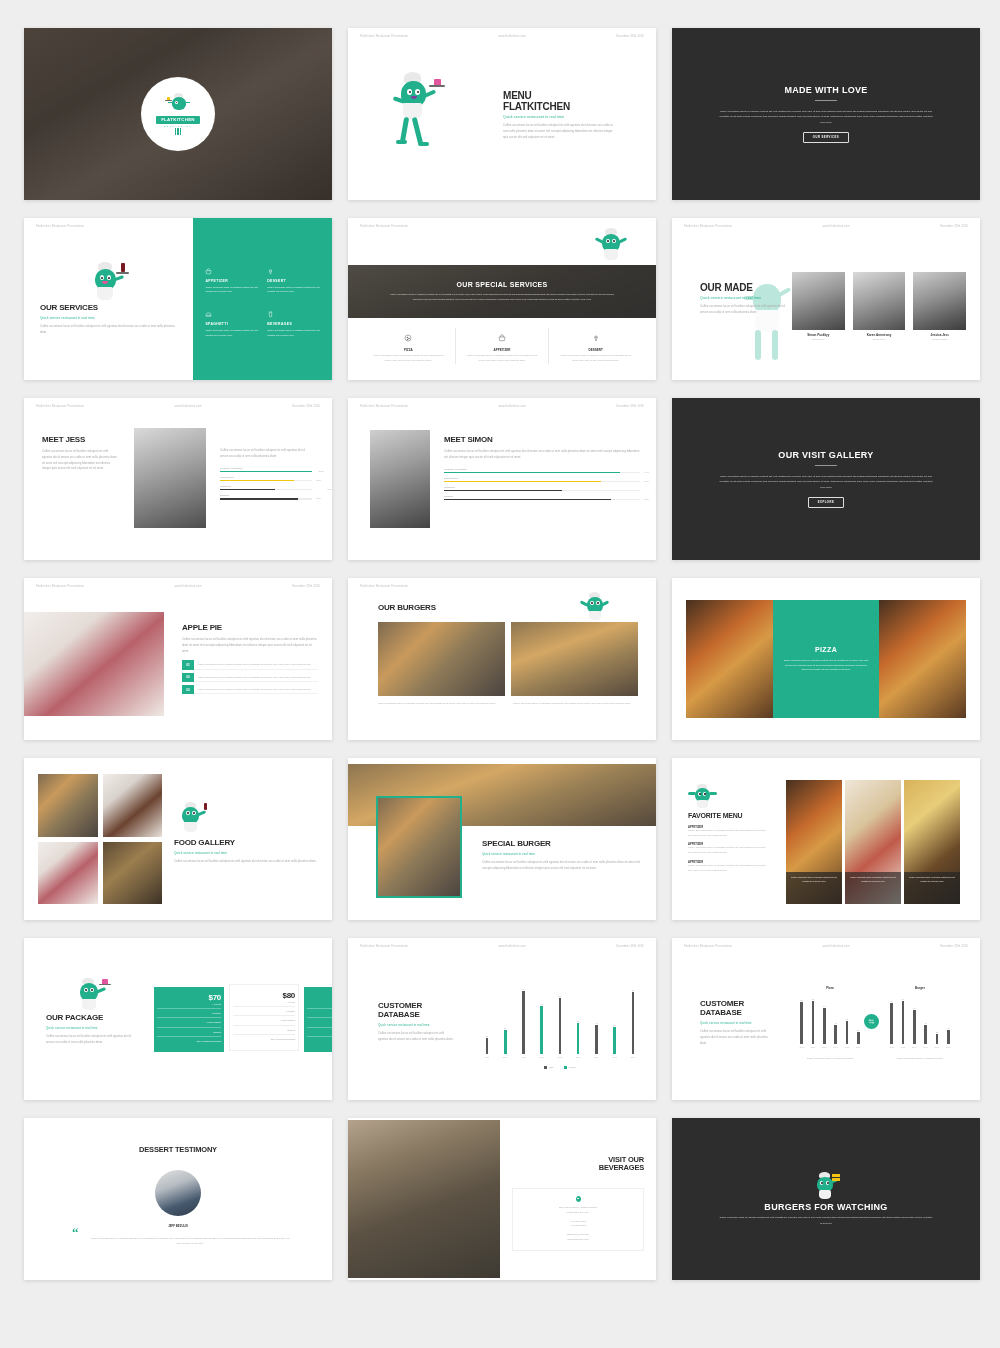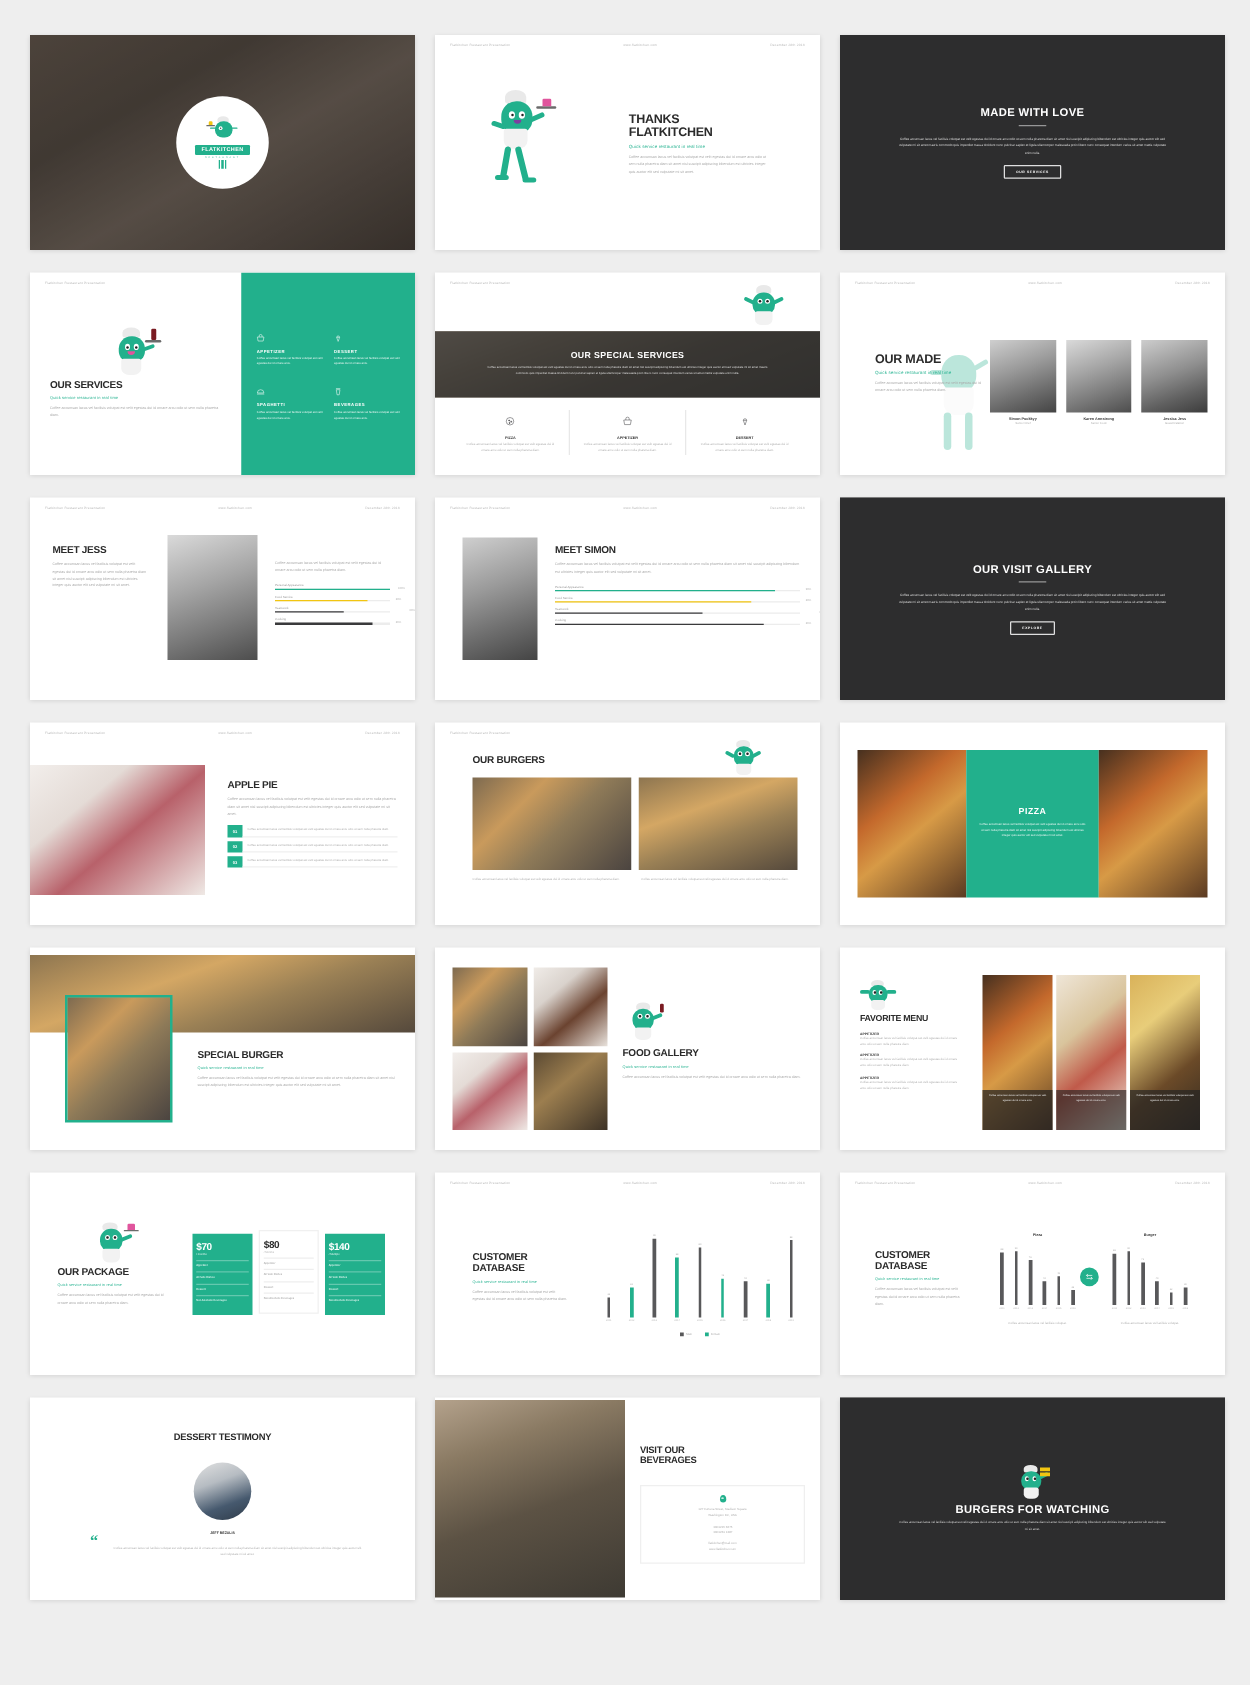--- a/index.html
+++ b/index.html
@@ -95,21 +95,21 @@
   .svc-icn { width:7px; height:7px; }
 
   
   .skill { margin-bottom:3.5px; }
   .skill-lbl { font-size:2.4px; color:#9a9a9a; margin-bottom:1px; }
   .skill-track { position:relative; height:1.6px; background:#ececec; }
   .skill-fill { position:absolute; left:0; top:0; height:100%; }
   .skill-pct { position:absolute; right:-9px; top:-1px; font-size:2.2px; color:#b5b5b5; }
 
   
-  .price-card { width:48px; text-align:left; padding:6px 3px; }
+  .price-card { width:70px; text-align:right; padding:6px 3px; }
   .price-card.g { background:#22b08c; color:#fff; }
   .price-card.w { background:#fff; color:#2b2b2b; border:1px solid #f0f0f0; }
   .price-amt { font-size:8px; font-weight:bold; letter-spacing:-.3px; }
   .price-per { font-size:2.2px; opacity:.85; margin-top:1px; }
   .price-feat { font-size:2.2px; padding:2.6px 0; line-height:1.5; }
   .price-card.g .price-feat { border-top:1px solid rgba(255,255,255,.3); }
   .price-card.w .price-feat { border-top:1px solid #eee; }
   .bar-col { display:flex; flex-direction:column; align-items:center; justify-content:flex-end; }
   .bar { width:2.6px; }
   .bar-val { font-size:2px; color:#b0b0b0; margin-bottom:1px; }
@@ -179,21 +179,21 @@
       <div class="m-limb" style="left:3px;top:26px;width:12px;height:4px;transform:rotate(18deg)"></div>
       <div class="m-limb" style="left:32px;top:20px;width:14px;height:4px;transform:rotate(-24deg)"></div>
       <div class="m-tray" style="left:39px;top:13px;width:16px;height:2px"></div>
       <div class="m-cake" style="left:44px;top:7px;width:7px;height:6px"></div>
       <div class="m-limb" style="left:12px;top:45px;width:5px;height:26px;transform:rotate(10deg)"></div>
       <div class="m-limb" style="left:25px;top:45px;width:5px;height:28px;transform:rotate(-14deg)"></div>
       <div class="m-limb" style="left:6px;top:68px;width:11px;height:4px"></div>
       <div class="m-limb" style="left:28px;top:70px;width:11px;height:4px"></div>
     </div>
     <div style="position:absolute;left:155px;top:62px;width:112px">
-      <div class="ttl lg">THANKS</div>
+      <div class="ttl lg">MENU</div>
       <div class="ttl lg">FLATKITCHEN</div>
       <div class="sub">Quick service restaurant in real time</div>
       <div class="body">Coffee accumsan lacus vel facilisis volutpat est velit egestas dui id ornare arcu odio ut sem nulla pharetra diam sit amet nisl suscipit adipiscing bibendum est ultricies integer quis auctor elit sed vulputate mi sit amet.</div>
     </div>
   </div>
 
   <div class="slide dark ph ph-darkfood">
     <div class="dimmer"></div>
     <div class="center-stack">
       <div class="wtitle">MADE WITH LOVE</div>
@@ -504,30 +504,20 @@
       <div class="ph ph-pizza" style="flex:1"></div>
       <div class="greenpanel" style="flex:1;padding:18px 10px;display:flex;flex-direction:column;justify-content:center;text-align:center">
         <div style="color:#fff;font-weight:bold;font-size:7px;letter-spacing:.4px">PIZZA</div>
         <div style="color:rgba(255,255,255,.85);font-size:2.3px;line-height:2.1;margin-top:5px">Coffee accumsan lacus vel facilisis volutpat est velit egestas dui id ornare arcu odio ut sem nulla pharetra diam sit amet nisl suscipit adipiscing bibendum est ultricies integer quis auctor elit sed vulputate mi sit amet.</div>
       </div>
       <div class="ph ph-pizza" style="flex:1"></div>
     </div>
   </div>
 
   <div class="slide">
-    <div class="ph ph-burger2" style="position:absolute;left:0;top:6px;width:100%;height:62px"></div>
-    <div class="ph ph-burger" style="position:absolute;left:28px;top:38px;width:86px;height:102px;border:2.5px solid #22b08c"></div>
-    <div style="position:absolute;left:134px;right:14px;top:82px">
-      <div class="ttl md">SPECIAL BURGER</div>
-      <div class="sub" style="font-size:3.1px">Quick service restaurant in real time</div>
-      <div class="body">Coffee accumsan lacus vel facilisis volutpat est velit egestas dui id ornare arcu odio ut sem nulla pharetra diam sit amet nisl suscipit adipiscing bibendum est ultricies integer quis auctor elit sed vulputate mi sit amet.</div>
-    </div>
-  </div>
-
-  <div class="slide">
     <div style="position:absolute;left:14px;top:16px;width:124px;display:grid;grid-template-columns:1fr 1fr;grid-template-rows:1fr 1fr;gap:5px;height:130px">
       <div class="ph ph-burger"></div>
       <div class="ph ph-steak"></div>
       <div class="ph ph-pie"></div>
       <div class="ph ph-mush"></div>
     </div>
     <div style="position:absolute;left:150px;right:14px;top:44px">
       <div class="mascot" style="width:38px;height:34px;margin-bottom:3px">
         <div class="m-hat" style="left:11px;top:0;width:11px;height:6px"></div>
         <div class="m-body" style="left:8px;top:5px;width:17px;height:17px"></div>
@@ -535,20 +525,30 @@
         <div class="m-eye" style="left:18px;top:9px;width:3.5px;height:4px"></div>
         <div class="m-pup" style="left:13px;top:10px;width:1.8px;height:1.8px"></div>
         <div class="m-pup" style="left:19px;top:10px;width:1.8px;height:1.8px"></div>
         <div class="m-apron" style="left:10px;top:20px;width:13px;height:10px"></div>
         <div class="m-limb" style="left:22px;top:10px;width:10px;height:2.8px;transform:rotate(-22deg)"></div>
         <div class="m-bottle" style="left:30px;top:1px;width:3px;height:7px"></div>
       </div>
       <div class="ttl md">FOOD GALLERY</div>
       <div class="sub" style="font-size:3.1px">Quick service restaurant in real time</div>
       <div class="body">Coffee accumsan lacus vel facilisis volutpat est velit egestas dui id ornare arcu odio ut sem nulla pharetra diam.</div>
+    </div>
+  </div>
+
+  <div class="slide">
+    <div class="ph ph-burger2" style="position:absolute;left:0;top:6px;width:100%;height:62px"></div>
+    <div class="ph ph-burger" style="position:absolute;left:28px;top:38px;width:86px;height:102px;border:2.5px solid #22b08c"></div>
+    <div style="position:absolute;left:134px;right:14px;top:82px">
+      <div class="ttl md">SPECIAL BURGER</div>
+      <div class="sub" style="font-size:3.1px">Quick service restaurant in real time</div>
+      <div class="body">Coffee accumsan lacus vel facilisis volutpat est velit egestas dui id ornare arcu odio ut sem nulla pharetra diam sit amet nisl suscipit adipiscing bibendum est ultricies integer quis auctor elit sed vulputate mi sit amet.</div>
     </div>
   </div>
 
   <div class="slide">
     <div style="position:absolute;left:16px;top:26px;width:78px">
       <div class="mascot" style="width:30px;height:26px;margin-bottom:2px">
         <div class="m-hat" style="left:9px;top:0;width:10px;height:5px"></div>
         <div class="m-body" style="left:7px;top:4px;width:15px;height:14px"></div>
         <div class="m-eye" style="left:10px;top:8px;width:3px;height:3.5px"></div>
         <div class="m-eye" style="left:15px;top:8px;width:3px;height:3.5px"></div>
@@ -794,21 +794,21 @@
   <div class="slide">
     <div class="ttl md" style="position:absolute;left:0;right:0;top:28px;text-align:center;font-size:7.5px">DESSERT TESTIMONY</div>
     <div class="ph ph-testi avatar-ring" style="position:absolute;left:50%;transform:translateX(-50%);top:52px;width:46px;height:46px"></div>
     <div class="capt" style="position:absolute;left:0;right:0;top:106px;text-align:center;font-size:2.8px">JEFF BEZULIS</div>
     <div class="quote" style="position:absolute;left:48px;top:110px">“</div>
     <div class="mini" style="position:absolute;left:66px;right:42px;top:118px;text-align:center;line-height:2.1">Coffee accumsan lacus vel facilisis volutpat est velit egestas dui id ornare arcu odio ut sem nulla pharetra diam sit amet nisl suscipit adipiscing bibendum est ultricies integer quis auctor elit sed vulputate mi sit amet.</div>
   </div>
 
   <div class="slide">
     <div class="ph ph-cafe" style="position:absolute;left:0;top:2px;width:152px;height:158px"></div>
-    <div style="position:absolute;left:164px;right:12px;top:38px;text-align:left">
+    <div style="position:absolute;left:164px;right:12px;top:38px;text-align:right">
       <div class="ttl" style="font-size:7.5px">VISIT OUR</div>
       <div class="ttl" style="font-size:7.5px">BEVERAGES</div>
     </div>
     <div class="infocard" style="position:absolute;left:164px;right:12px;top:70px">
       <div class="pin"></div>
       <div class="mini" style="margin-top:4px">127 Fortuna Street, Madison Square</div>
       <div class="mini">Washington DC, USA</div>
       <div class="mini" style="margin-top:4px">+88 0215 6675</div>
       <div class="mini">+88 0261 1287</div>
       <div class="mini" style="margin-top:4px">flatkitchen@mail.com</div>

